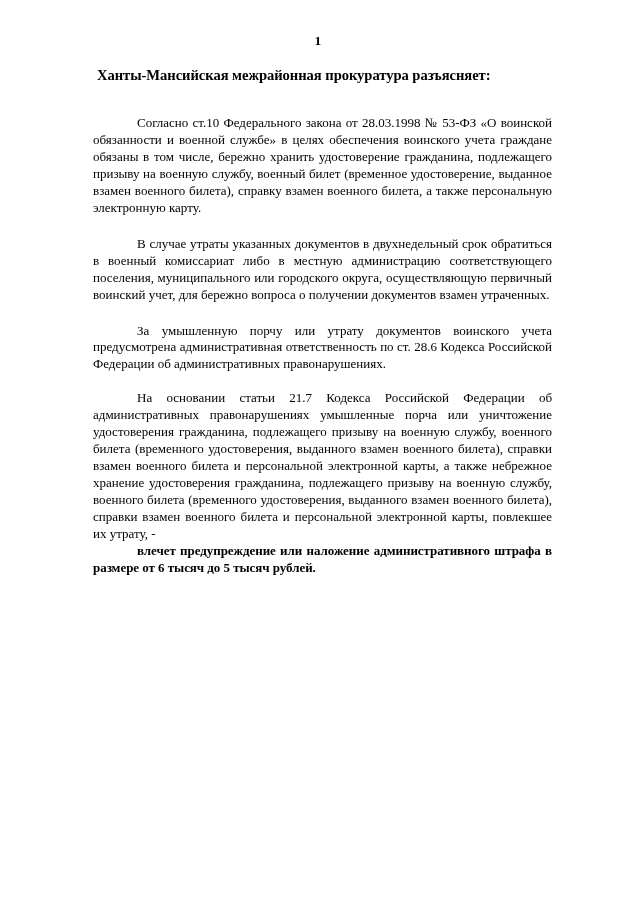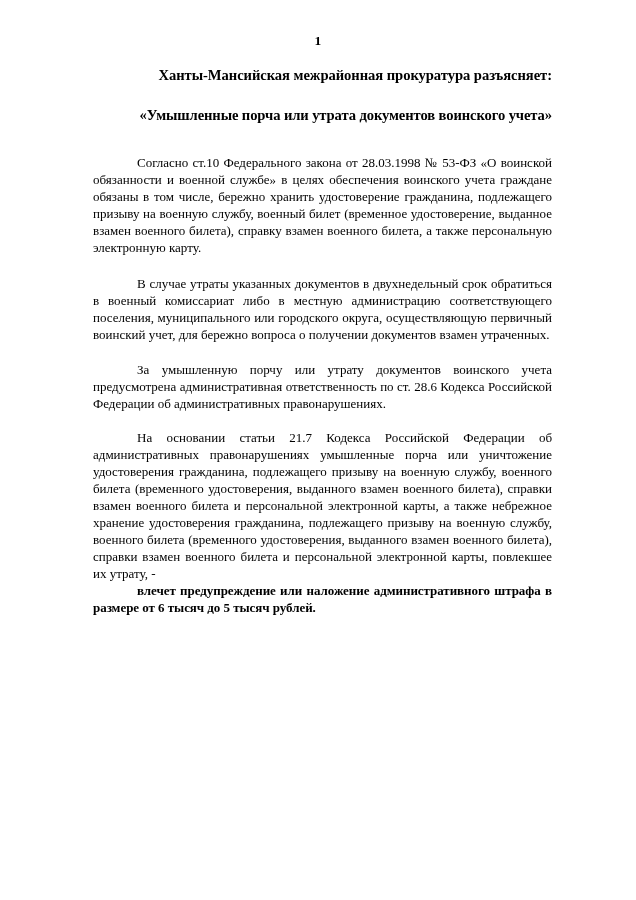--- a/index.html
+++ b/index.html
@@ -29,25 +29,25 @@
     font-weight: bold;
     letter-spacing: 0.2px;
   }
   .content {
     position: absolute;
     left: 85px;
     top: 60px;
     width: 467px;
   }
   .heading {
-    text-align: right;
+    text-align: left;
     font-weight: bold;
     font-size: 14.6px;
     line-height: 1.30;
-    margin: 0;
+    margin: 12px;
   }
   .heading-main {
     margin-top: 6px;
     letter-spacing: -0.05px;
   }
   .heading-sub {
     margin-top: 21px;
     letter-spacing: -0.1px;
   }
   .body-block {
@@ -82,21 +82,20 @@
 <body>
 
 <div class="page">
 
   <div class="page-number">1</div>
 
   <div class="content">
 
     <div class="heading heading-main">Ханты-Мансийская межрайонная прокуратура разъясняет:</div>
 
-    <div class="heading heading-sub">«Умышленные порча или утрата документов воинского учета»</div>
 
     <div class="body-block">
 
       <p class="para">Согласно ст.10 Федерального закона от 28.03.1998 № 53-ФЗ «О воинской обязанности и военной службе» в целях обеспечения воинского учета граждане обязаны в том числе, бережно хранить удостоверение гражданина, подлежащего призыву на военную службу, военный билет (временное удостоверение, выданное взамен военного билета), справку взамен военного билета, а также персональную электронную карту.</p>
 
       <p class="para">В случае утраты указанных документов в двухнедельный срок обратиться в военный комиссариат либо в местную администрацию соответствующего поселения, муниципального или городского округа, осуществляющую первичный воинский учет, для бережно вопроса о получении документов взамен утраченных.</p>
 
       <p class="para tight">За умышленную порчу или утрату документов воинского учета предусмотрена административная ответственность по ст. 28.6 Кодекса Российской Федерации об административных правонарушениях.</p>
 
       <p class="para no-gap">На основании статьи 21.7 Кодекса Российской Федерации об административных правонарушениях умышленные порча или уничтожение удостоверения гражданина, подлежащего призыву на военную службу, военного билета (временного удостоверения, выданного взамен военного билета), справки взамен военного билета и персональной электронной карты, а также небрежное хранение удостоверения гражданина, подлежащего призыву на военную службу, военного билета (временного удостоверения, выданного взамен военного билета), справки взамен военного билета и персональной электронной карты, повлекшее их утрату, -</p>

